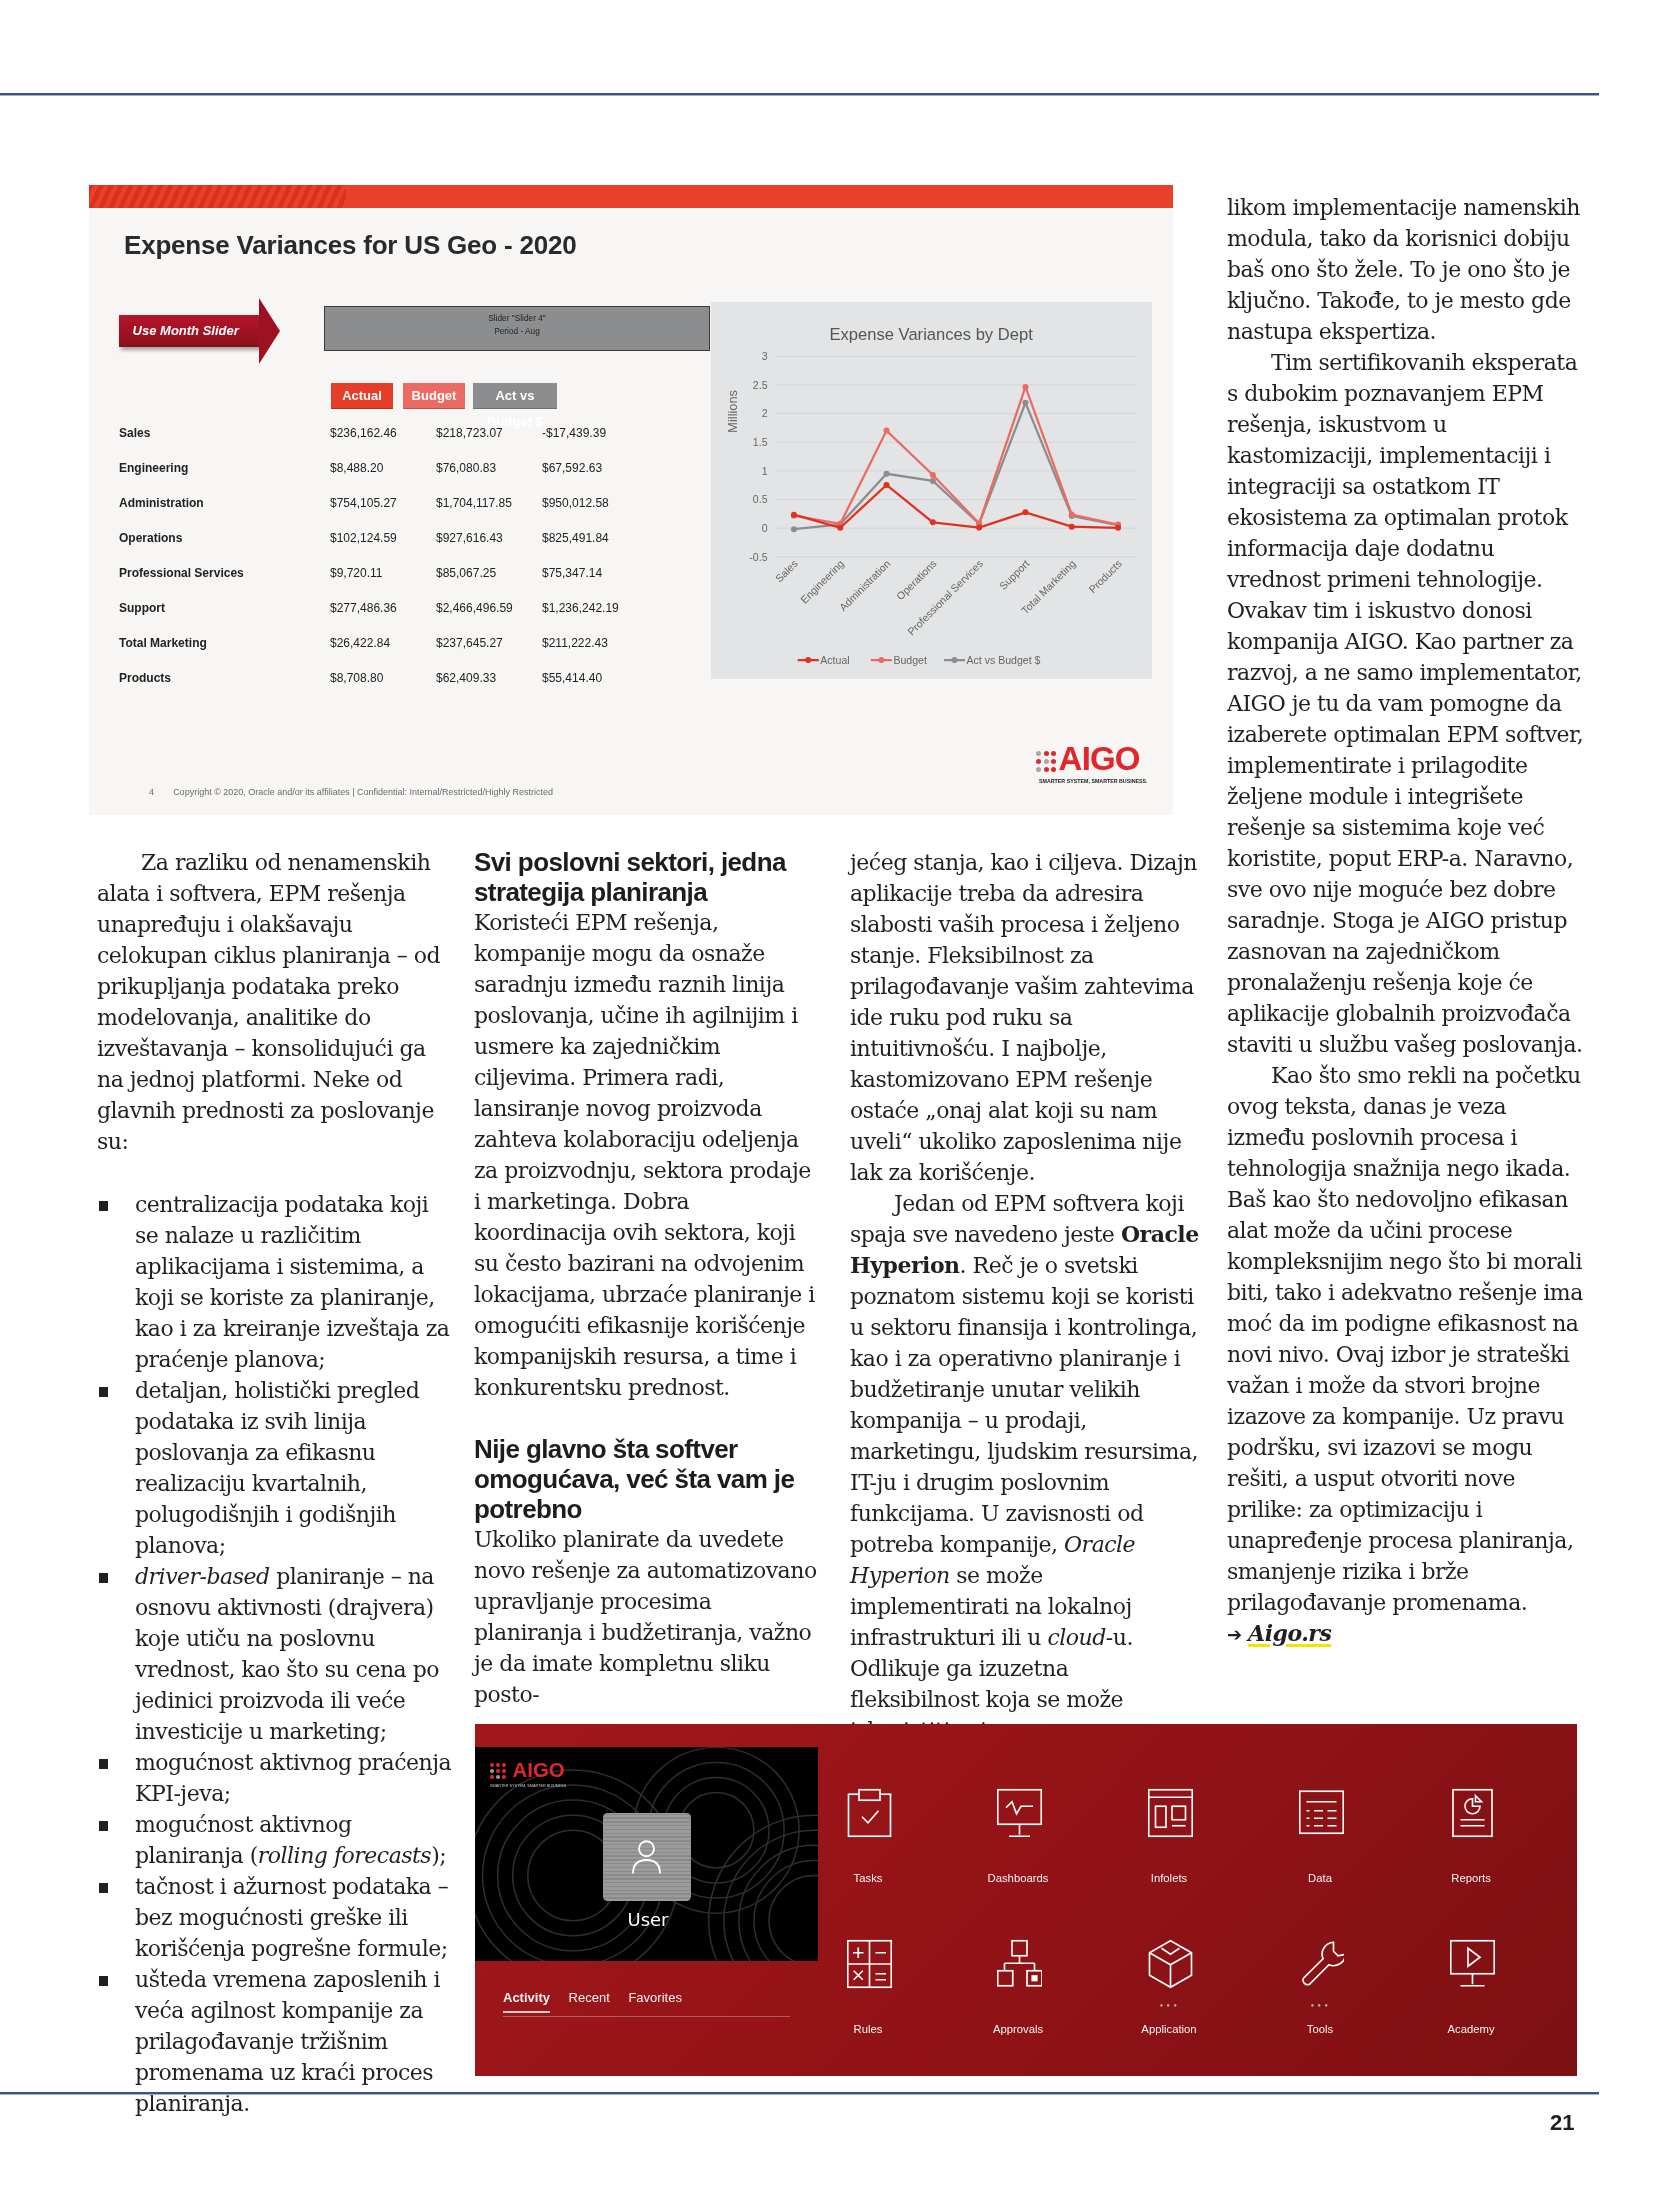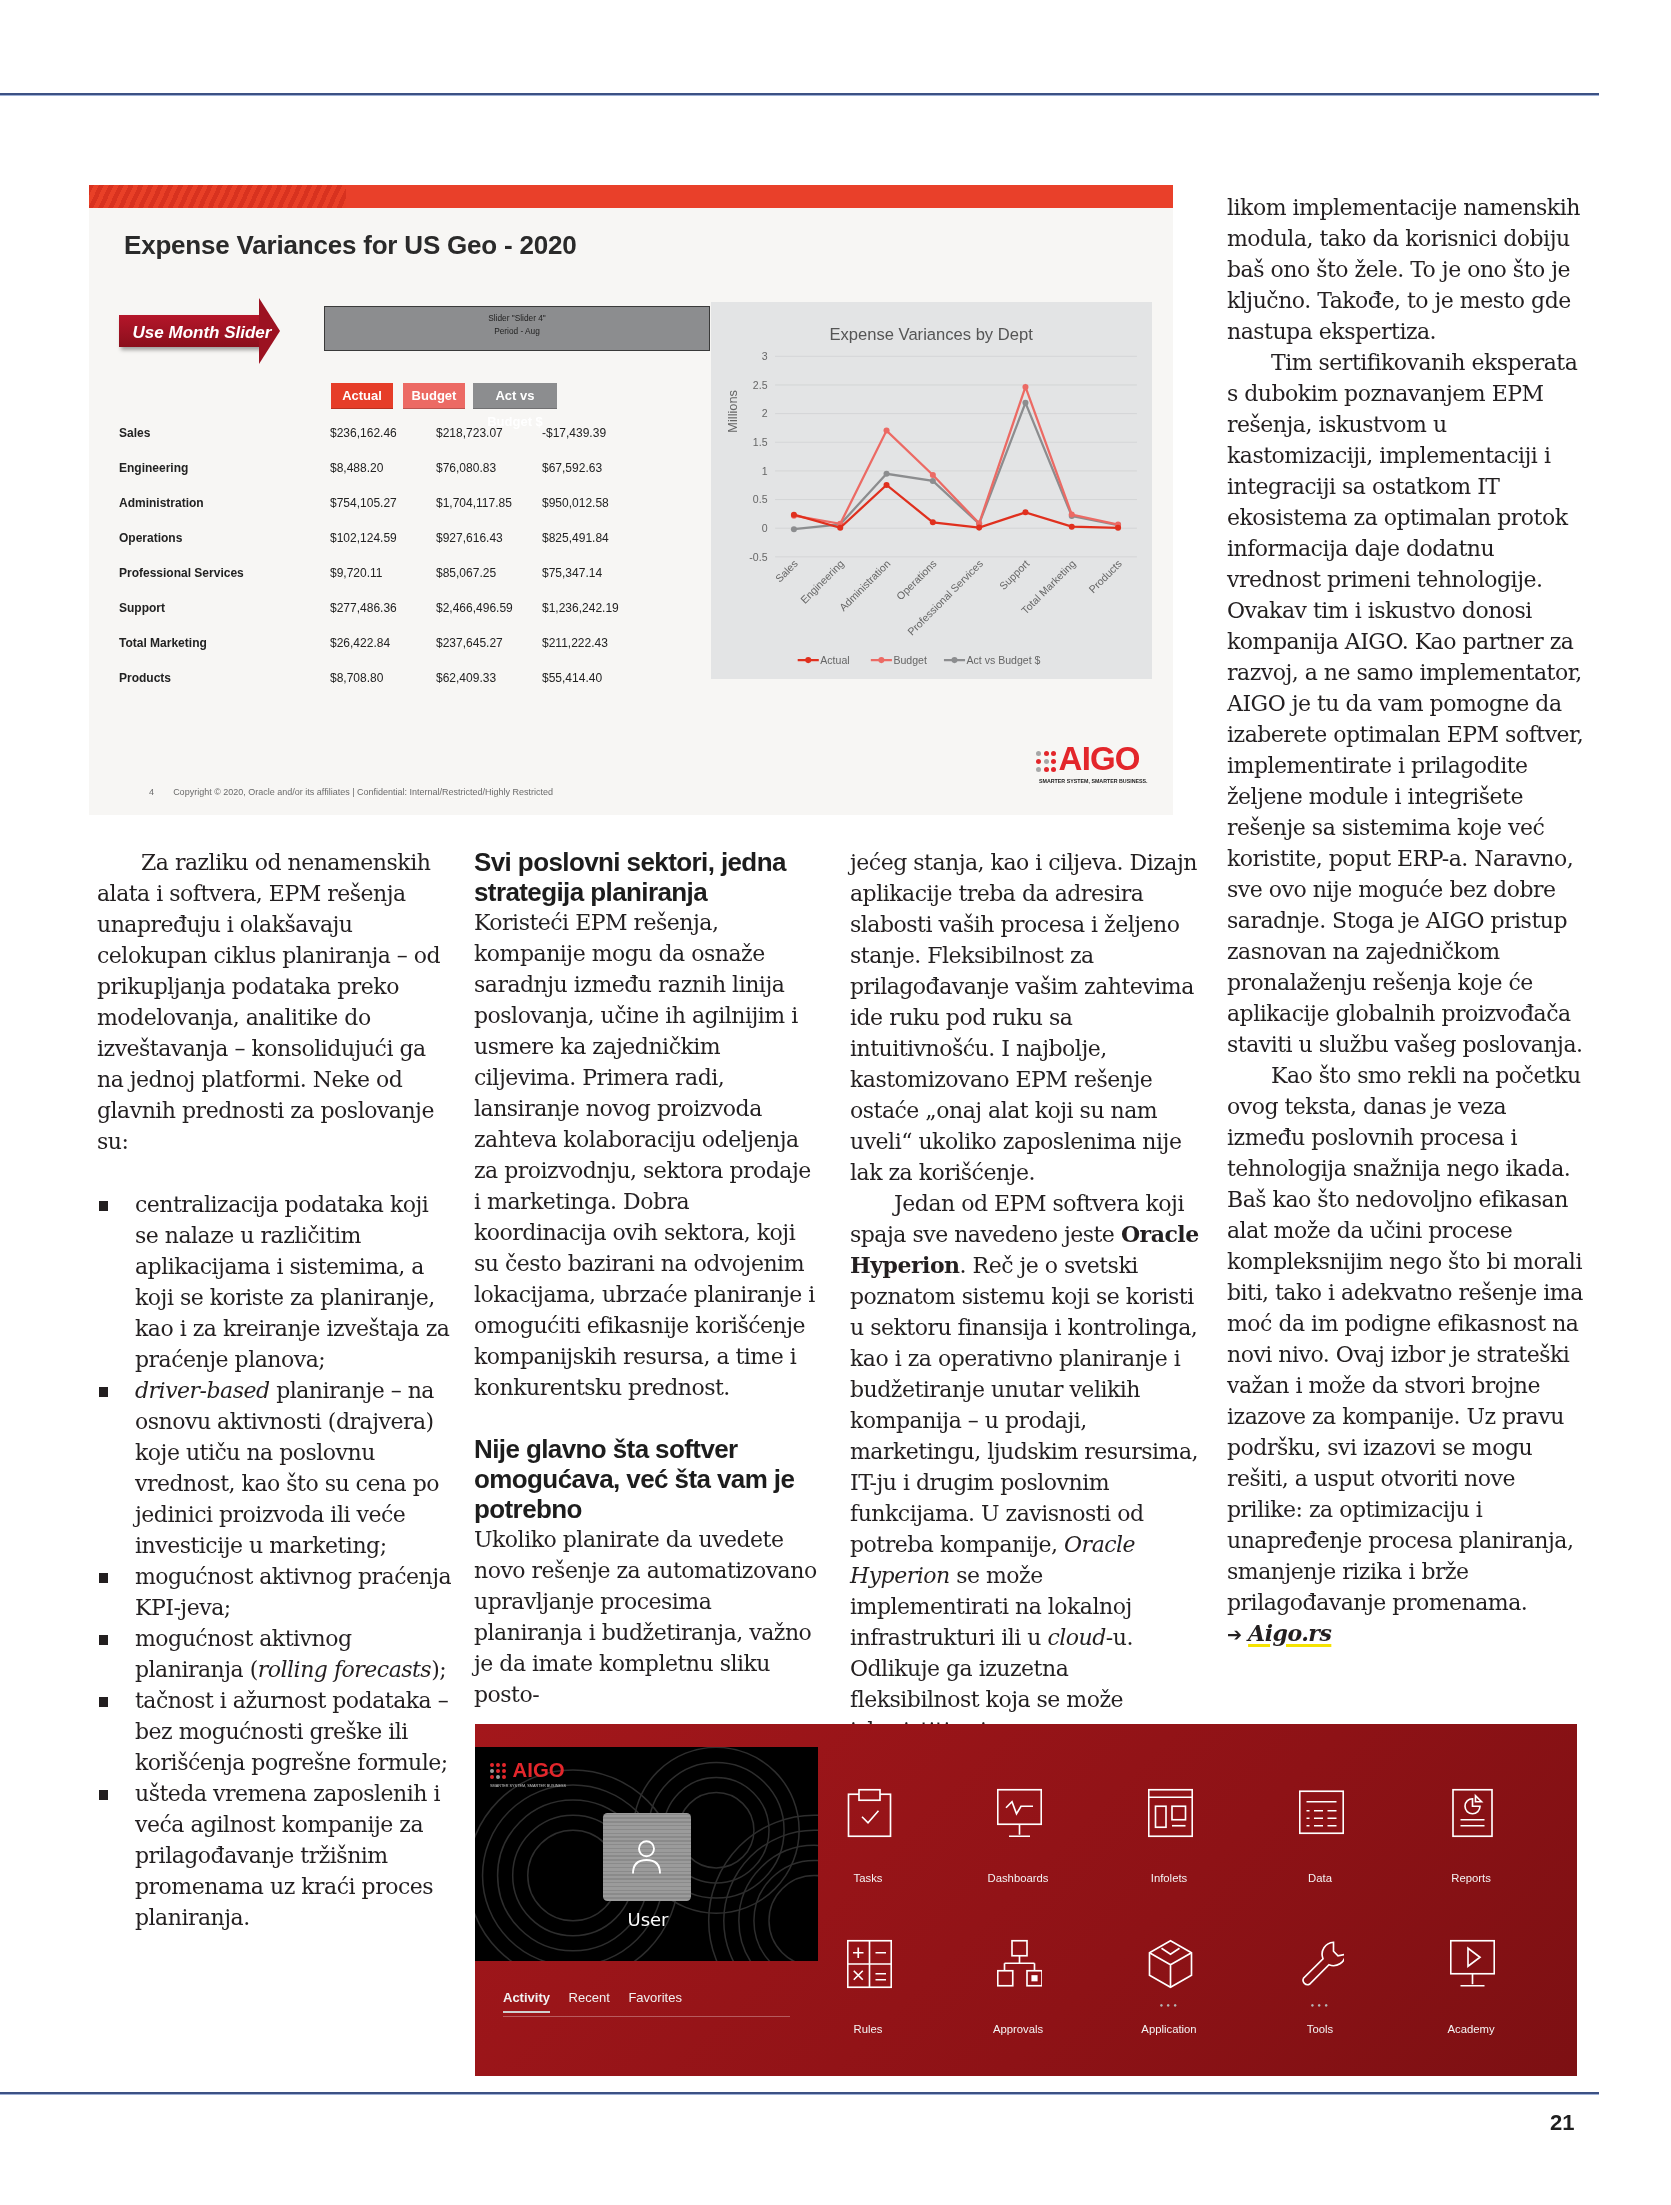--- a/index.html
+++ b/index.html
@@ -13,21 +13,21 @@
 
   
   .slide { position: absolute; left: 89px; top: 185px; width: 1084px; height: 630px; background: #f7f6f4; overflow: hidden; }
   .slide-bar { position: absolute; left: 0; top: 0; width: 100%; height: 22.6px;
     background: repeating-linear-gradient(115deg, #d8321f 0 4.5px, #e94027 4.5px 9px); }
   .slide-bar::after { content: ""; position: absolute; left: 257px; right: 0; top: 0; bottom: 0; background: #e9402a; }
   .slide-title { position: absolute; left: 35px; top: 45px; font-family: "Liberation Sans", sans-serif; font-weight: 700; font-size: 26px; color: #2a2a2a; letter-spacing: -0.2px; }
   .arrow { position: absolute; left: 30px; top: 113px; width: 189px; height: 68px; }
   .arrow-body { position: absolute; left: 0; top: 16.6px; width: 143px; height: 32px; background: linear-gradient(#b5162a, #8a0f1c); box-shadow: 1.5px 3px 3.8px rgba(0,0,0,0.35); }
   .arrow-head { position: absolute; left: 140px; top: 0; width: 0; height: 0; border-top: 33px solid transparent; border-bottom: 33px solid transparent; border-left: 21px solid #9c1221; }
-  .arrow-label { position: absolute; left: 13.6px; top: 25px; font-family: "Liberation Sans", sans-serif; font-style: italic; font-weight: 700; font-size: 17px; color: #ffffff; }
+  .arrow-label { position: absolute; left: 13.6px; top: 25px; font-family: "Liberation Sans", sans-serif; font-style: italic; font-weight: 700; font-size: 13px; color: #ffffff; }
   .slider-box { position: absolute; left: 235px; top: 121px; width: 386px; height: 45px; background: #8c8d8f; border: 1.5px solid #3a3a3a; font-family: "Liberation Sans", sans-serif; font-size: 8.3px; color: #222; text-align: center; padding-top: 4.5px; line-height: 13px; }
   .col-head { position: absolute; top: 198px; height: 26px; font-family: "Liberation Sans", sans-serif; font-weight: 700; font-size: 13px; color: #fff; text-align: center; line-height: 26px; border-bottom: 1.5px solid rgba(0,0,0,0.2); }
   .col-head.actual { left: 242px; width: 62px; background: #e63d28; }
   .col-head.budget { left: 314px; width: 62px; background: #ec6a64; }
   .col-head.avb { left: 384px; width: 84px; background: #8c8d8f; }
   table.expense { position: absolute; left: 30px; top: 230px; border-collapse: collapse; font-family: "Liberation Sans", sans-serif; font-size: 12px; color: #222; }
   table.expense td { height: 35px; vertical-align: middle; padding: 0; }
   table.expense td.dept { width: 211px; font-weight: 700; font-size: 12px; }
   table.expense td.v1 { width: 106px; }
   table.expense td.v2 { width: 106px; }
@@ -243,20 +243,21 @@
     </div>
     <div class="aigo-text">AIGO</div>
     <div class="aigo-tag">SMARTER SYSTEM, SMARTER BUSINESS.</div>
   </div>
 </div>
 
 <div class="col col1">
   <p class="indent">Za razliku od nenamenskih alata i softvera, EPM rešenja unapređuju i olakšavaju celokupan ciklus planiranja – od prikupljanja podataka preko modelovanja, analitike do izveštavanja – konsolidujući ga na jednoj platformi. Neke od glavnih prednosti za poslovanje su:</p>
   <ul class="bullets">
     <li><span class="sq"></span><span>centralizacija podataka koji se nalaze u različitim aplikacijama i sistemima, a koji se koriste za planiranje, kao i za kreiranje izveštaja za praćenje planova;</span></li>
+    <li><span class="sq"></span><span>detaljan, holistički pregled podataka iz svih linija poslovanja za efikasnu realizaciju kvartalnih, polugodišnjih i godišnjih planova;</span></li>
     <li><span class="sq"></span><em>driver-based</em><span> planiranje – na osnovu aktivnosti (drajvera) koje utiču na poslovnu vrednost, kao što su cena po jedinici proizvoda ili veće investicije u marketing;</span></li>
     <li><span class="sq"></span><span>mogućnost aktivnog praćenja KPI-jeva;</span></li>
     <li><span class="sq"></span><span>mogućnost aktivnog planiranja (</span><em>rolling forecasts</em><span>);</span></li>
     <li><span class="sq"></span><span>tačnost i ažurnost podataka – bez mogućnosti greške ili korišćenja pogrešne formule;</span></li>
     <li><span class="sq"></span><span>ušteda vremena zaposlenih i veća agilnost kompanije za prilagođavanje tržišnim promenama uz kraći proces planiranja.</span></li>
   </ul>
 </div>
 
 <div class="col col2">
   <h2>Svi poslovni sektori, jedna strategija planiranja</h2>

